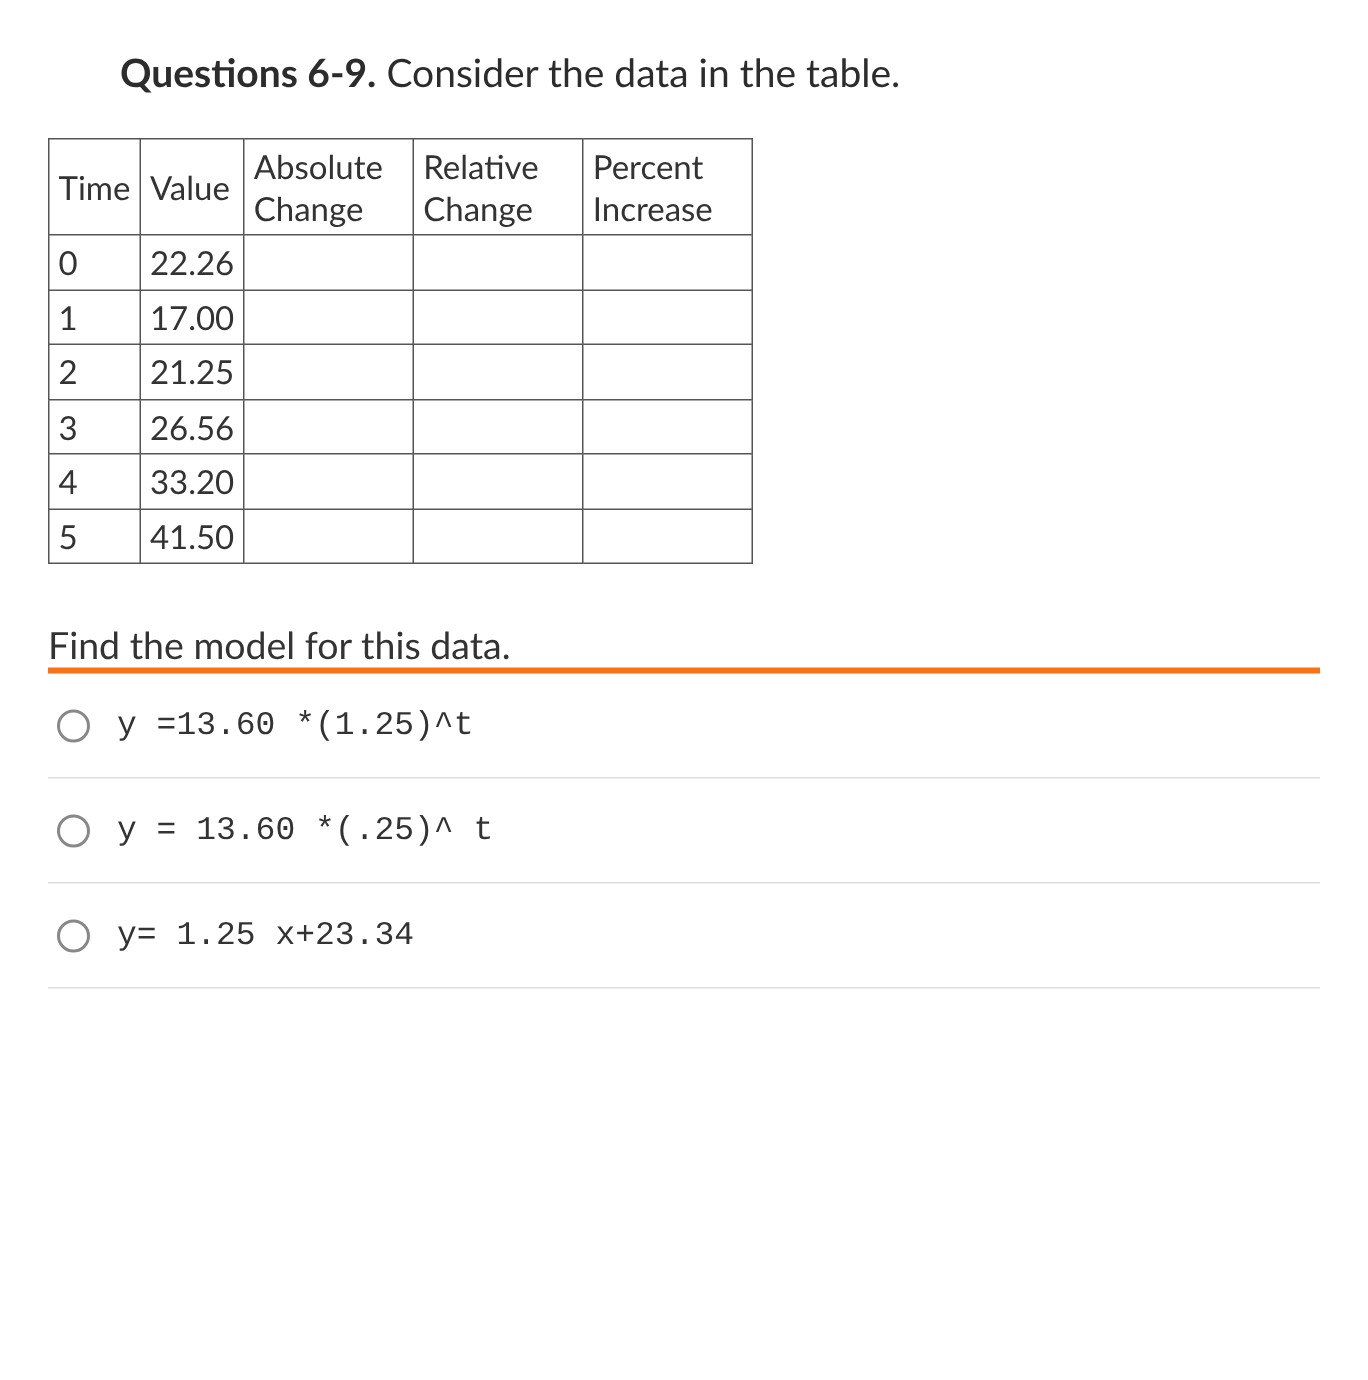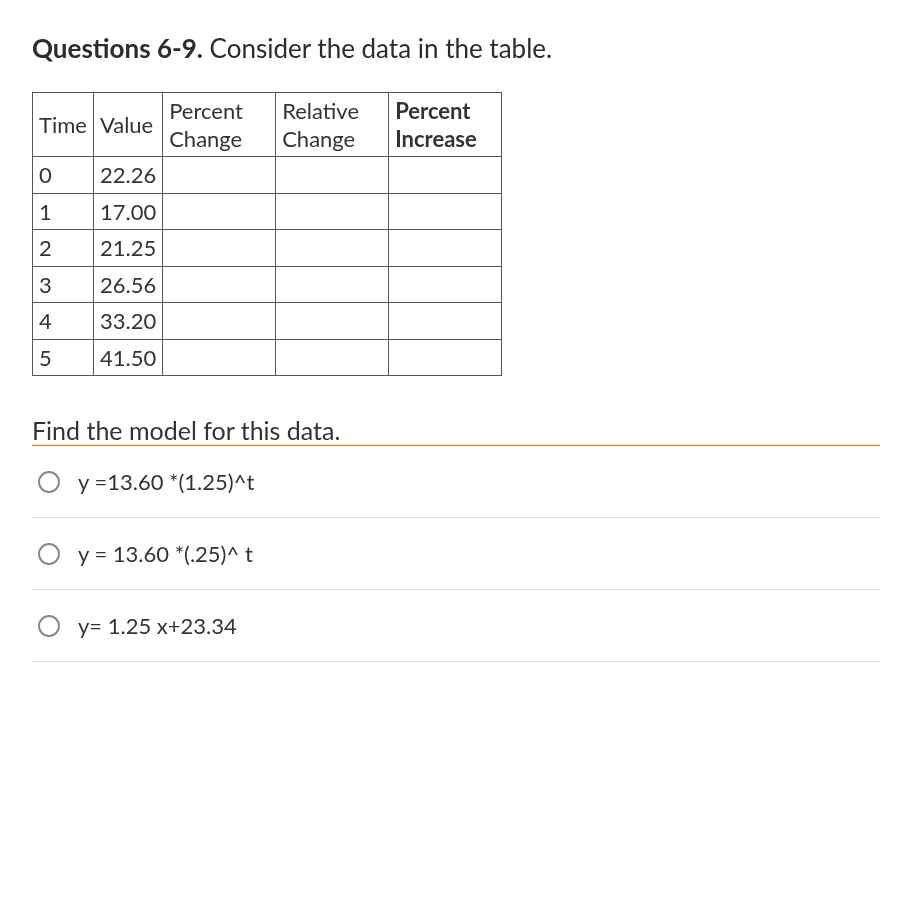--- a/index.html
+++ b/index.html
@@ -8,20 +8,21 @@
     margin: 0;
     padding: 32px;
     font-size: 22px;
     width: 912px;
     box-sizing: border-box;
   }
   .heading {
     font-size: 26px;
     margin-bottom: 28px;
     color: #2c2c2c;
+    margin-left: 48px;
   }
   .heading .bold {
     font-weight: 700;
   }
   table {
     border-collapse: collapse;
     margin-bottom: 39px;
   }
   td, th {
     border: 1px solid #555;
@@ -33,21 +34,22 @@
     line-height: 1.25;
   }
   th {
     font-weight: 400;
   }
   .prompt {
     font-size: 25px;
     color: #333;
   }
   .options {
-    border-top: 1px solid #f97316;
+    border-top: 4px solid #f97316;
+    font-family: Liberation Mono, monospace;
   }
   .option {
     display: flex;
     align-items: center;
     border-bottom: 1px solid #ddd;
     padding: 22px 6px;
     gap: 18px;
     cursor: pointer;
   }
   .radio {
@@ -69,27 +71,27 @@
 <div class="heading">
   <span class="bold">Questions 6-9.</span><span> Consider the data in the table.</span>
 </div>
 
 <table>
   <tbody>
       <tr>
     <th>Time</th>
     <th>Value</th>
     <th>
-          <span style="display:block;max-width:100px;">Percent Change</span>
+          <span style="display:block;max-width:100px;">Absolute Change</span>
         </th>
     <th>
           <span style="display:block;max-width:100px;">Relative Change</span>
         </th>
     <th>
-          <span style="display:block;max-width:100px;font-weight:bold;">Percent Increase</span>
+          <span style="display:block;max-width:100px;">Percent Increase</span>
         </th>
   </tr>
   <tr>
     <td>0</td>
     <td>22.26</td>
     <td></td>
     <td></td>
     <td></td>
   </tr>
   <tr>

